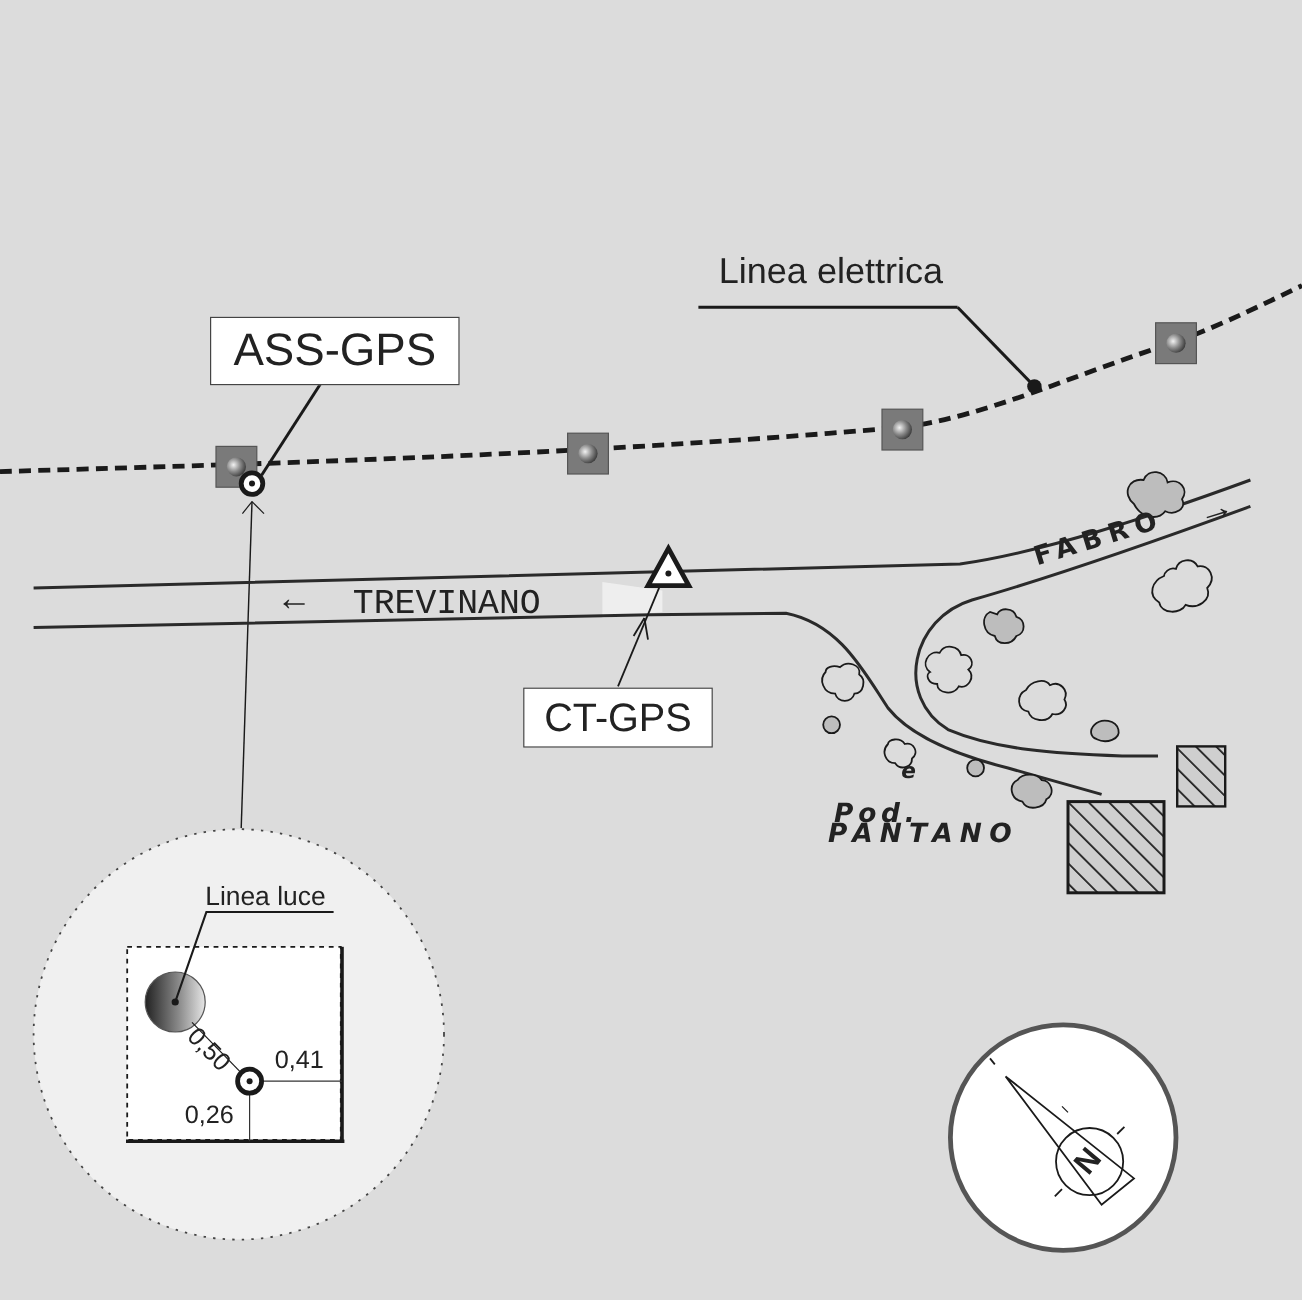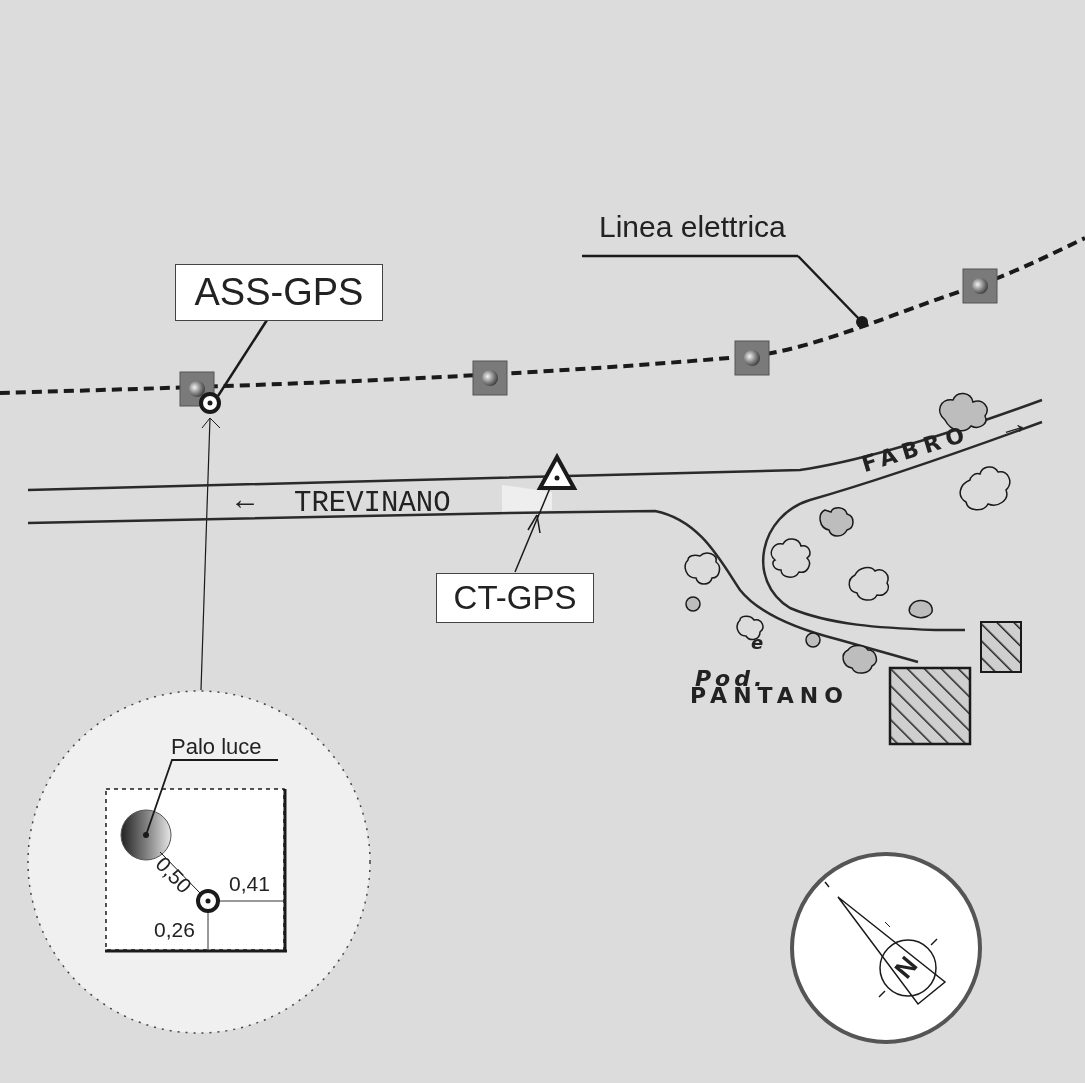--- a/index.html
+++ b/index.html
@@ -141,21 +141,21 @@
   <div class="plain-text" style="left:585px;top:210px;font-size:30px;margin-left:14px;">Linea elettrica</div>
 
   <div class="plain-text" style="left:230px;top:484px;font-size:30px;line-height:30px;">←</div>
   <div class="plain-text" style="left:294px;top:487px;font-size:29px;font-family:Liberation Mono, monospace;">TREVINANO</div>
 
   <div class="hand-text" style="left:866px;top:452px;font-size:22px;transform:rotate(-17deg);transform-origin:left bottom;">FABRO</div>
   <div class="plain-text" style="left:998px;top:408px;font-size:30px;transform:rotate(-17deg);">→</div>
 
   <div class="hand-text" style="left:695px;top:640px;font-size:22px;font-style:italic;letter-spacing:4px;margin-top:26px;">Pod.</div>
   <div class="hand-text" style="left:751px;top:632px;font-size:18px;font-style:italic;">e</div>
-  <div class="hand-text" style="left:690px;top:683px;font-size:22px;">PANTANO</div>
+  <div class="hand-text" style="left:690px;top:683px;font-size:22px;font-style:italic;">PANTANO</div>
 
-  <div class="plain-text" style="left:171px;top:734px;font-size:22px;">Palo luce</div>
+  <div class="plain-text" style="left:171px;top:734px;font-size:22px;">Linea luce</div>
   <div class="plain-text" style="left:168px;top:852px;font-size:21px;transform:rotate(46deg);transform-origin:left top;">0,50</div>
   <div class="plain-text" style="left:229px;top:872px;font-size:21px;">0,41</div>
   <div class="plain-text" style="left:154px;top:918px;font-size:21px;">0,26</div>
 
   <div class="plain-text" style="left:897px;top:952px;font-size:26px;font-weight:bold;transform:rotate(-50deg);">N</div>
 </div>
 
 </body></html>

